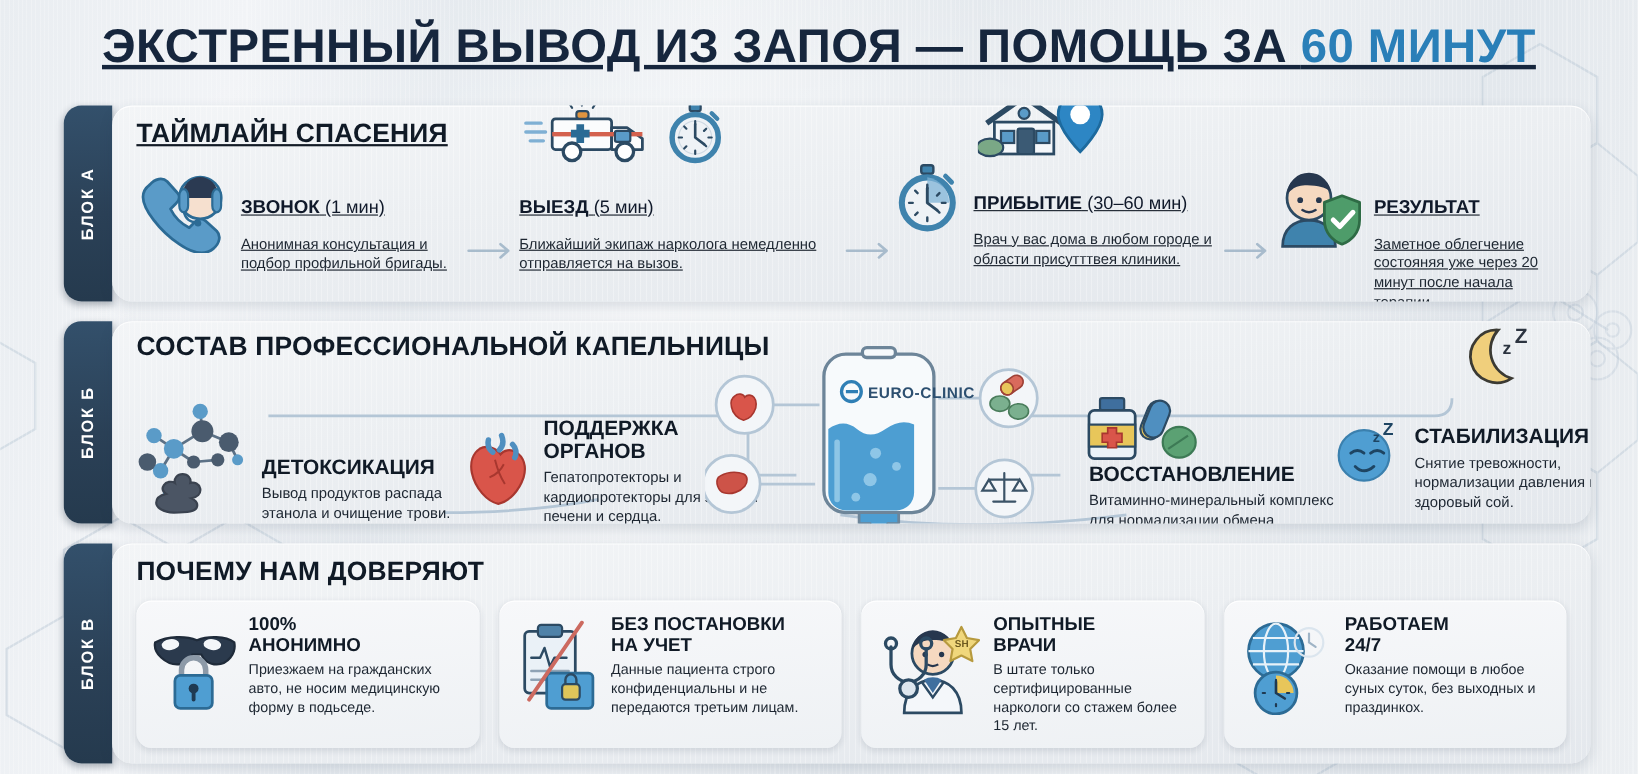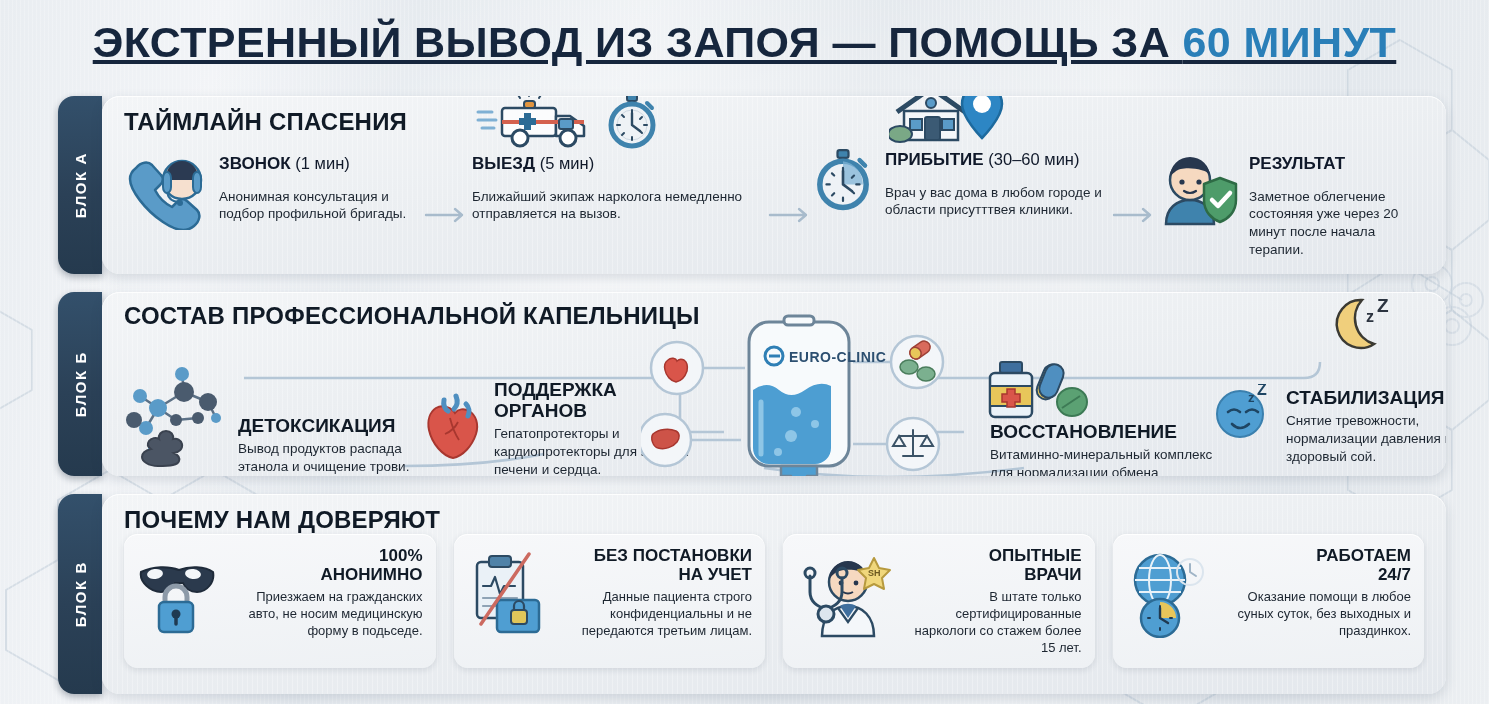--- a/index.html
+++ b/index.html
@@ -58,42 +58,42 @@
       rgba(255,255,255,.30) 0px, rgba(255,255,255,.30) 1px,
       rgba(255,255,255,0) 1px, rgba(255,255,255,0) 5px);
   }
   .panel-inner { position:relative; z-index:2; height:100%; }
   .block-title {
     font-size:24px; font-weight:bold; color:#101a26; letter-spacing:.2px;
   }
 
   
   #block-a { left:58px; top:96px; width:1388px; height:178px; }
-  #block-a .panel-inner { padding:12px 0 0 22px; }
+  #block-a .panel-inner { padding:12px 0 0 22px;text-decoration:underline; }
   .timeline { display:flex; align-items:flex-start; margin-top:14px; }
   .step { display:flex; align-items:flex-start; gap:9px; }
   .step-ico { flex:0 0 auto; }
   .step-text { padding-top:4px; }
-  .step-head { font-size:17px; font-weight:bold; color:#10192a; white-space:nowrap; line-height:1.15; }
+  .step-head { font-size:17px; font-weight:bold; color:#10192a; white-space:nowrap; line-height:1.15;margin-top:25px; }
   .step-head .norm { font-weight:normal; font-size:16.5px; }
   .step-desc { font-size:13.5px; line-height:1.32; color:#1d2631; margin-top:14px; }
   .arrow { flex:0 0 44px; align-self:center; margin-top:22px; opacity:.85; }
 
   
   #block-b { left:58px; top:292px; width:1388px; height:184px; }
   #block-b .panel-inner { padding:10px 0 0 22px; }
   .b-row { position:relative; height:142px; margin-top:6px; }
   .b-item { position:absolute; display:flex; align-items:flex-start; gap:10px; }
   .b-head { font-size:19px; font-weight:bold; color:#101a26; line-height:1.1; }
   .b-desc { font-size:13.5px; line-height:1.33; color:#1d2631; margin-top:3px; }
 
   
   #block-c { left:58px; top:494px; width:1388px; height:200px; }
   #block-c .panel-inner { padding:12px 0 0 22px; }
-  .c-cards { display:flex; gap:18px; padding-right:22px;text-align:right; }
+  .c-cards { display:flex; gap:18px; margin-top:12px; padding-right:22px; }
   .card {
     flex:1; border-radius:14px; padding:12px 13px;
     background:linear-gradient(175deg,#f7f8fa 0%,#eef1f4 100%);
     box-shadow:0 2px 6px rgba(35,55,80,.13), inset 0 1px 0 rgba(255,255,255,.9);
     display:flex; align-items:flex-start; gap:11px; min-height:118px;
   }
   .card-head { font-size:17px; font-weight:bold; color:#101a26; line-height:1.14; }
   .card-desc { font-size:13px; line-height:1.32; color:#1d2631; margin-top:3px; }
   .card-ico { flex:0 0 auto; padding-top:6px; }
 

